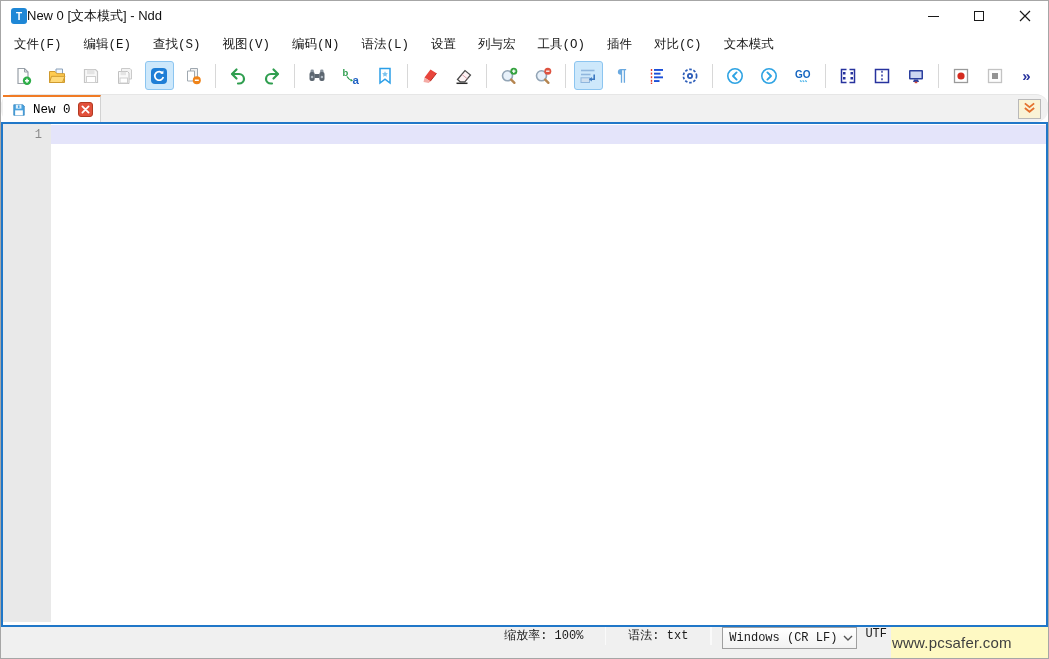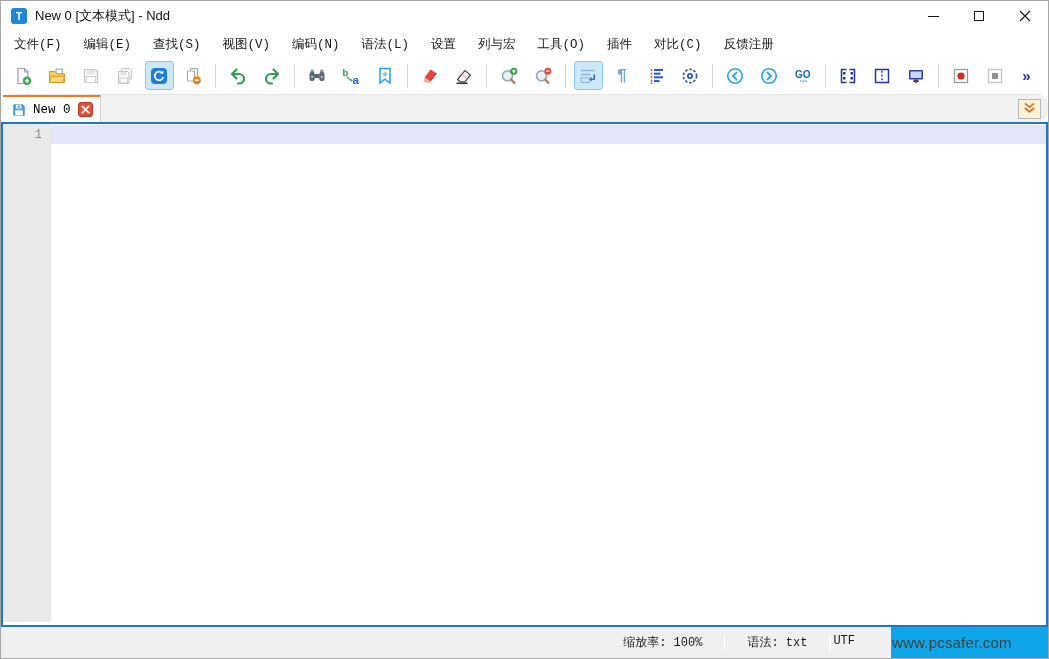--- a/index.html
+++ b/index.html
@@ -6,21 +6,21 @@
   html,body { background:#cfcfcf; }
   body { font-family:"Liberation Sans","DejaVu Sans",sans-serif; }
   .window{
     width:1049px;height:659px;background:#fff;border:1px solid #a6a6a6;
     display:flex;flex-direction:column;overflow:hidden;position:relative;
   }
   
   .titlebar{height:30px;display:flex;align-items:center;background:#fff;flex:0 0 auto;}
   .app-icon{width:16px;height:16px;margin-left:10px;border-radius:3px;background:#1e87d6;
     color:#fff;font-size:10px;font-weight:bold;display:flex;align-items:center;justify-content:center;}
-  .title-text{margin-left:8px;font-size:13px;color:#111;}
+  .title-text{margin-left:0;font-size:13px;color:#111;}
   .win-controls{margin-left:auto;display:flex;height:100%;}
   .win-btn{width:46px;height:100%;display:flex;align-items:center;justify-content:center;}
   .glyph-min{width:11px;height:1px;background:#1a1a1a;}
   .glyph-max{width:10px;height:10px;border:1px solid #1a1a1a;}
   
   .menubar{height:26px;display:flex;align-items:stretch;background:#fff;font-size:12.5px;
     color:#161616;padding-left:2px;flex:0 0 auto;font-family:Liberation Mono, monospace;}
   .menu-item{display:flex;align-items:center;padding:0 11px;cursor:default;}
   
   .toolbar{height:37px;display:flex;align-items:center;background:#fff;padding:0 5px;flex:0 0 auto;}
@@ -42,32 +42,32 @@
     background:#faf3d6;border:1px solid #b9b9b9;display:flex;align-items:center;justify-content:center;}
   
   .editor{flex:1 1 auto;display:flex;border:2px solid #2077c8;background:#fff;overflow:hidden;}
   .gutter{width:48px;background:#e9e9e9;flex:0 0 auto;display:flex;flex-direction:column;
     align-items:flex-end;padding:2px 9px 0 0;height:calc(100% - 3px);}
   .line-number{font-family:"Liberation Mono","DejaVu Sans Mono",monospace;font-size:12px;
     color:#8a8a8a;line-height:19px;}
   .text-area{flex:1 1 auto;position:relative;background:#fff;}
   .current-line{position:absolute;top:1px;left:0;right:0;height:19px;background:#e4e4fa;}
   
-  .statusbar{height:31px;background:#f0f0f0;display:flex;align-items:center;flex:0 0 auto;
+  .statusbar{height:31px;background:#f0f0f0;display:flex;flex:0 0 auto;
     font-family:"Liberation Mono","DejaVu Sans Mono",monospace;font-size:12px;color:#1a1a1a;}
   .sb-spacer{flex:1 1 auto;}
   .sb-seg{padding:0 22px;white-space:nowrap;}
   .sb-sep{width:1px;height:18px;background:#bdbdbd;border-right:1px solid #fafafa;flex:0 0 auto;}
   .sb-combo{height:22px;min-width:122px;margin:0 6px 0 10px;background:linear-gradient(#fff,#f2f2f2);
     border:1px solid #9f9f9f;display:flex;align-items:center;padding:0 3px 0 6px;gap:6px;}
   .sb-combo-label{white-space:nowrap;}
   .sb-encoding{margin:0 4px 3px 2px;white-space:nowrap;}
-  .watermark{height:100%;width:157px;background:#0ea5e9;display:flex;align-items:center;
+  .watermark{height:100%;width:157px;background:#fef9c3;display:flex;align-items:center;
     font-family:"Liberation Sans","DejaVu Sans",sans-serif;font-size:15px;color:#3f3f3f;
-    white-space:nowrap;padding-left:1px;flex:0 0 auto;letter-spacing:.2px;margin-left:32px;}
+    white-space:nowrap;padding-left:1px;flex:0 0 auto;letter-spacing:.2px;}
   svg{display:block;}
 </style>
 </head>
 <body>
 
 <div class="window">
 
   <div class="titlebar">
     <div class="app-icon">T</div>
     <div class="title-text">New 0 [文本模式] - Ndd</div>
@@ -91,21 +91,21 @@
     <div class="menu-item">编辑(E)</div>
     <div class="menu-item">查找(S)</div>
     <div class="menu-item">视图(V)</div>
     <div class="menu-item">编码(N)</div>
     <div class="menu-item">语法(L)</div>
     <div class="menu-item">设置</div>
     <div class="menu-item">列与宏</div>
     <div class="menu-item">工具(O)</div>
     <div class="menu-item">插件</div>
     <div class="menu-item">对比(C)</div>
-    <div class="menu-item">反馈注册</div>
+    <div class="menu-item">文本模式</div>
   </div>
 
   <div class="toolbar">
 
     <div class="tbtn">
       <svg width="20" height="20" viewBox="0 0 20 20">
         <path d="M5 2.5h6.5L15 6v11.5H5z" fill="#fdfdfd" stroke="#98a0a8" stroke-width="1.2"></path>
         <path d="M11.5 2.5V6H15" fill="none" stroke="#98a0a8"></path>
         <circle cx="14" cy="14.8" r="4.2" fill="#2fae49"></circle>
         <path d="M14 12.8v4M12 14.8h4" stroke="#fff" stroke-width="1.5"></path>
@@ -370,17 +370,23 @@
     </div>
   </div>
 
   <div class="statusbar">
     <div class="sb-spacer"></div>
     <div class="sb-seg">缩放率: 100%</div>
     <div class="sb-sep"></div>
     <div class="sb-seg">语法: txt</div>
     <div class="sb-sep"></div>
     <div class="sb-sep"></div>
+    <div class="sb-combo">
+      <span class="sb-combo-label">Windows (CR LF)</span>
+      <svg width="10" height="6" viewBox="0 0 10 6">
+        <path d="M1 1l4 4 4-4" fill="none" stroke="#555" stroke-width="1.4"></path>
+      </svg>
+    </div>
     <div class="sb-encoding">UTF</div>
     <div class="watermark">www.pcsafer.com</div>
   </div>
 
 </div>
 
 </body></html>

